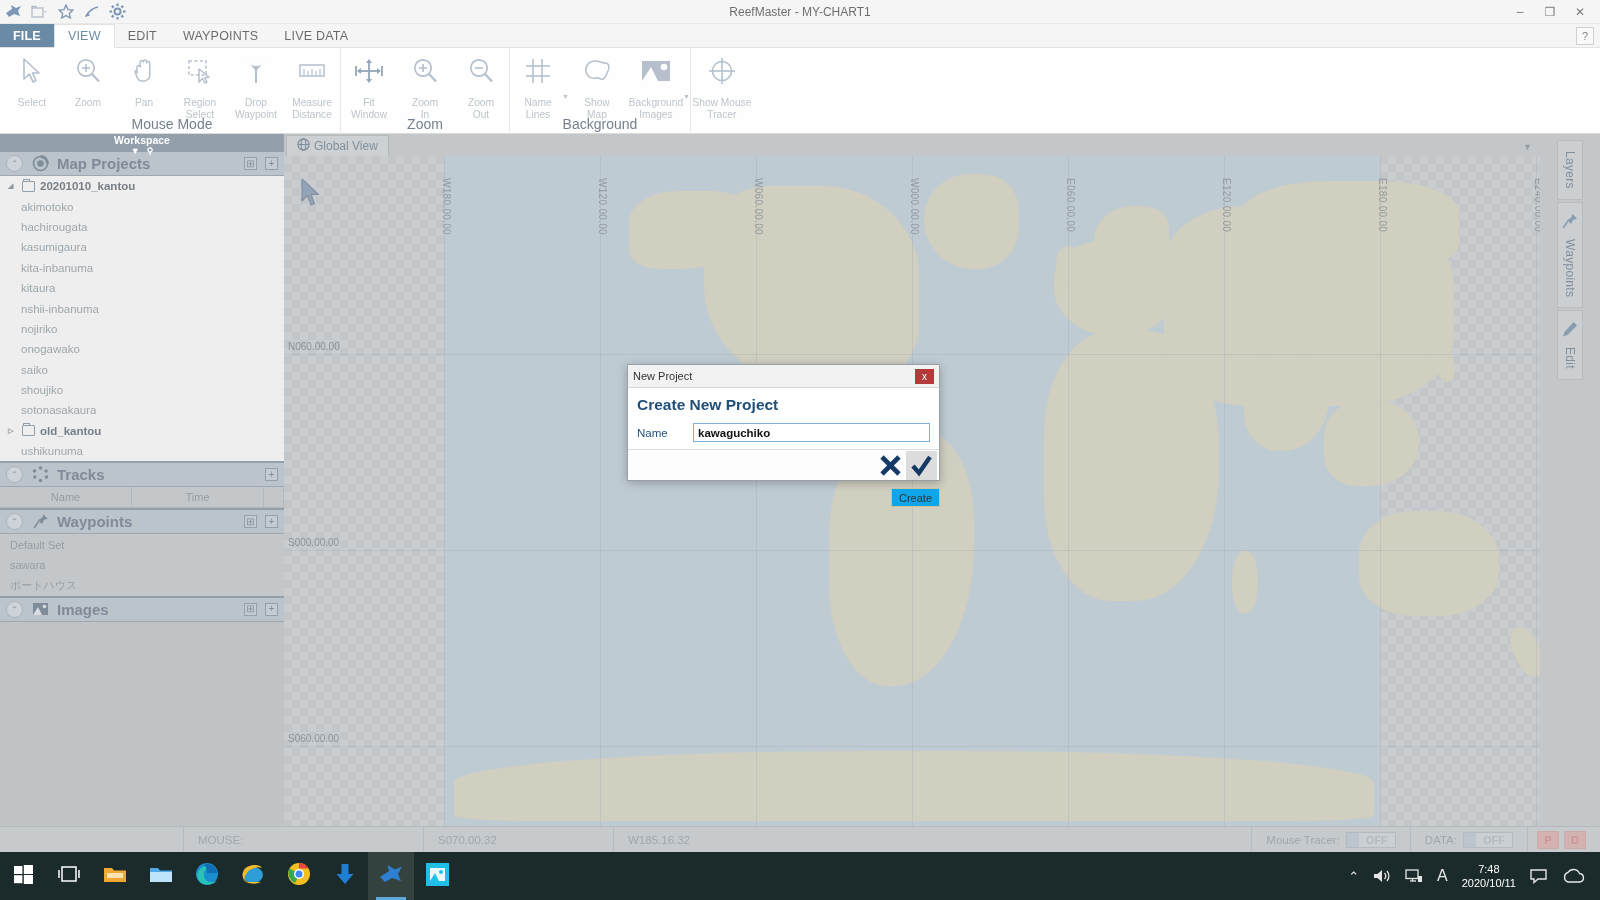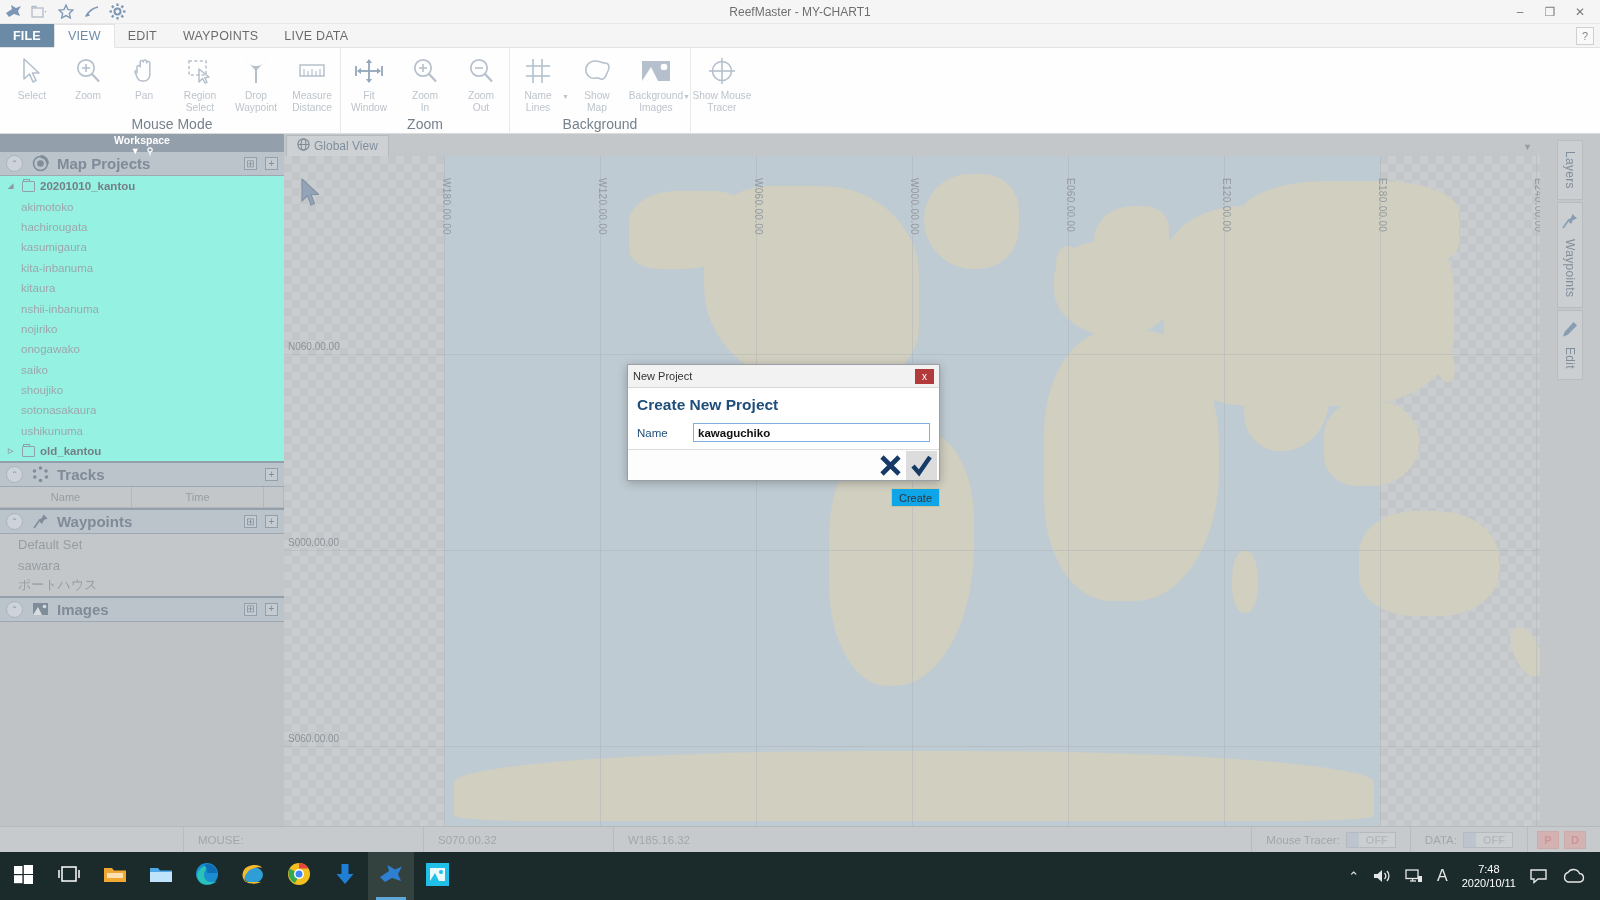--- a/index.html
+++ b/index.html
@@ -60,21 +60,21 @@
     height: 14px; line-height: 12px;
   }
   .rgroup + .rgroup { border-left: 1px solid #dcdcdc; }
   .ritem {
     width: 56px; display: flex; flex-direction: column; align-items: center;
     padding-top: 6px; cursor: default;
   }
   .ritem .ico { height: 34px; display: flex; align-items: center; justify-content: center; }
   .ritem .lbl {
     font-size: 10.2px; color: #9aa5b1; text-align: center; line-height: 11.5px;
-    margin-top: 2px; width: 56px;
+    margin-top: 9px; width: 56px;
   }
   .ritem.wide { width: 62px; }
   .ritem.wide .lbl { width: 62px; }
   .drop-caret { font-size: 7px; color: #9aa5b1; align-self: flex-end; margin: 0 0 18px -4px; }
 
   
   .workspace {
     position: absolute; top: 134px; left: 0; width: 284px; height: 692px;
     background: #9fa5a8;
   }
@@ -95,41 +95,41 @@
     justify-content: center; font-size: 8px; color: #3d5266;
   }
   .sec-icon { width: 18px; display: flex; align-items: center; justify-content: center; color: #3d5266; }
   .sec-title { font-size: 15px; font-weight: bold; color: #3d4f63; flex: 1; }
   .sec-btns { display: flex; gap: 8px; }
   .sec-btn {
     width: 13px; height: 13px; border: 1px solid #5b6f82; color: #3d5266;
     font-size: 10px; line-height: 10px; display: flex; align-items: center;
     justify-content: center; background: #a8b2ba;
   }
-  .tree { background: #5eead4; }
+  .tree { background: #e5e5e5; }
   .tree-row {
     height: 20.4px; display: flex; align-items: center; font-size: 11.5px;
     color: #5f6b73; padding-left: 8px; gap: 5px;
   }
   .tree-row.root { color: #2f3b47; font-weight: bold; }
   .tree-row.child { padding-left: 21px; color: #6b7880; }
   .tw-arrow { width: 9px; font-size: 7px; color: #55606a; }
   .folder-ico { width: 13px; height: 11px; border: 1.4px solid #5b6f82; border-radius: 1px; position: relative; }
   .folder-ico::before {
     content:''; position: absolute; top: -3px; left: 0px; width: 5px; height: 2px;
     border: 1.4px solid #5b6f82; border-bottom: none; border-radius: 1px 1px 0 0;
   }
   .cols { display: flex; height: 21px; background: #a5abae; border-bottom: 1px solid #8a9298; }
   .col {
     flex: 1; display: flex; align-items: center; justify-content: center;
     font-size: 11px; color: #5f6b73; border-right: 1px solid #8a9298;
   }
   .col:last-child { flex: 0 0 20px; }
-  .wp-row { height: 20.4px; display: flex; align-items: center; font-size: 13px;
-    color: #5f6b73; padding-left: 18px; }
+  .wp-row { height: 20.4px; display: flex; align-items: center; font-size: 11px;
+    color: #5f6b73; padding-left: 10px; }
   .wp-list { background: #a5abae; }
 
   
   .maparea { position: absolute; top: 134px; left: 284px; width: 1256px; height: 692px; background: #aab0b3; }
   .tabstrip {
     height: 22px; background: #a5abae; display: flex; align-items: flex-end;
     position: relative;
   }
   .maptab {
     height: 21px; background: #b4babd; border: 1px solid #8d9599; border-bottom: none;
@@ -540,28 +540,28 @@
         </div>
       <div class="tree-row child">
           <span>saiko</span>
         </div>
       <div class="tree-row child">
           <span>shoujiko</span>
         </div>
       <div class="tree-row child">
           <span>sotonasakaura</span>
         </div>
-      <div class="tree-row child">
-          <span>ushikunuma</span>
-        </div>
       <div class="tree-row root">
         <span class="tw-arrow">▷</span>
         <span class="folder-ico"></span>
         <span>old_kantou</span>
       </div>
+      <div class="tree-row child">
+          <span>ushikunuma</span>
+        </div>
     </div>
 
     <div class="sec-header">
       <span class="sec-collapse">⌃</span>
       <span class="sec-icon">
         <svg width="17" height="17" viewBox="0 0 17 17">
             <g fill="#3d5266">
               <circle cx="8.5" cy="2" r="1.8"></circle>
               <circle cx="14" cy="5" r="1.8"></circle>
               <circle cx="14.5" cy="11" r="1.8"></circle>

